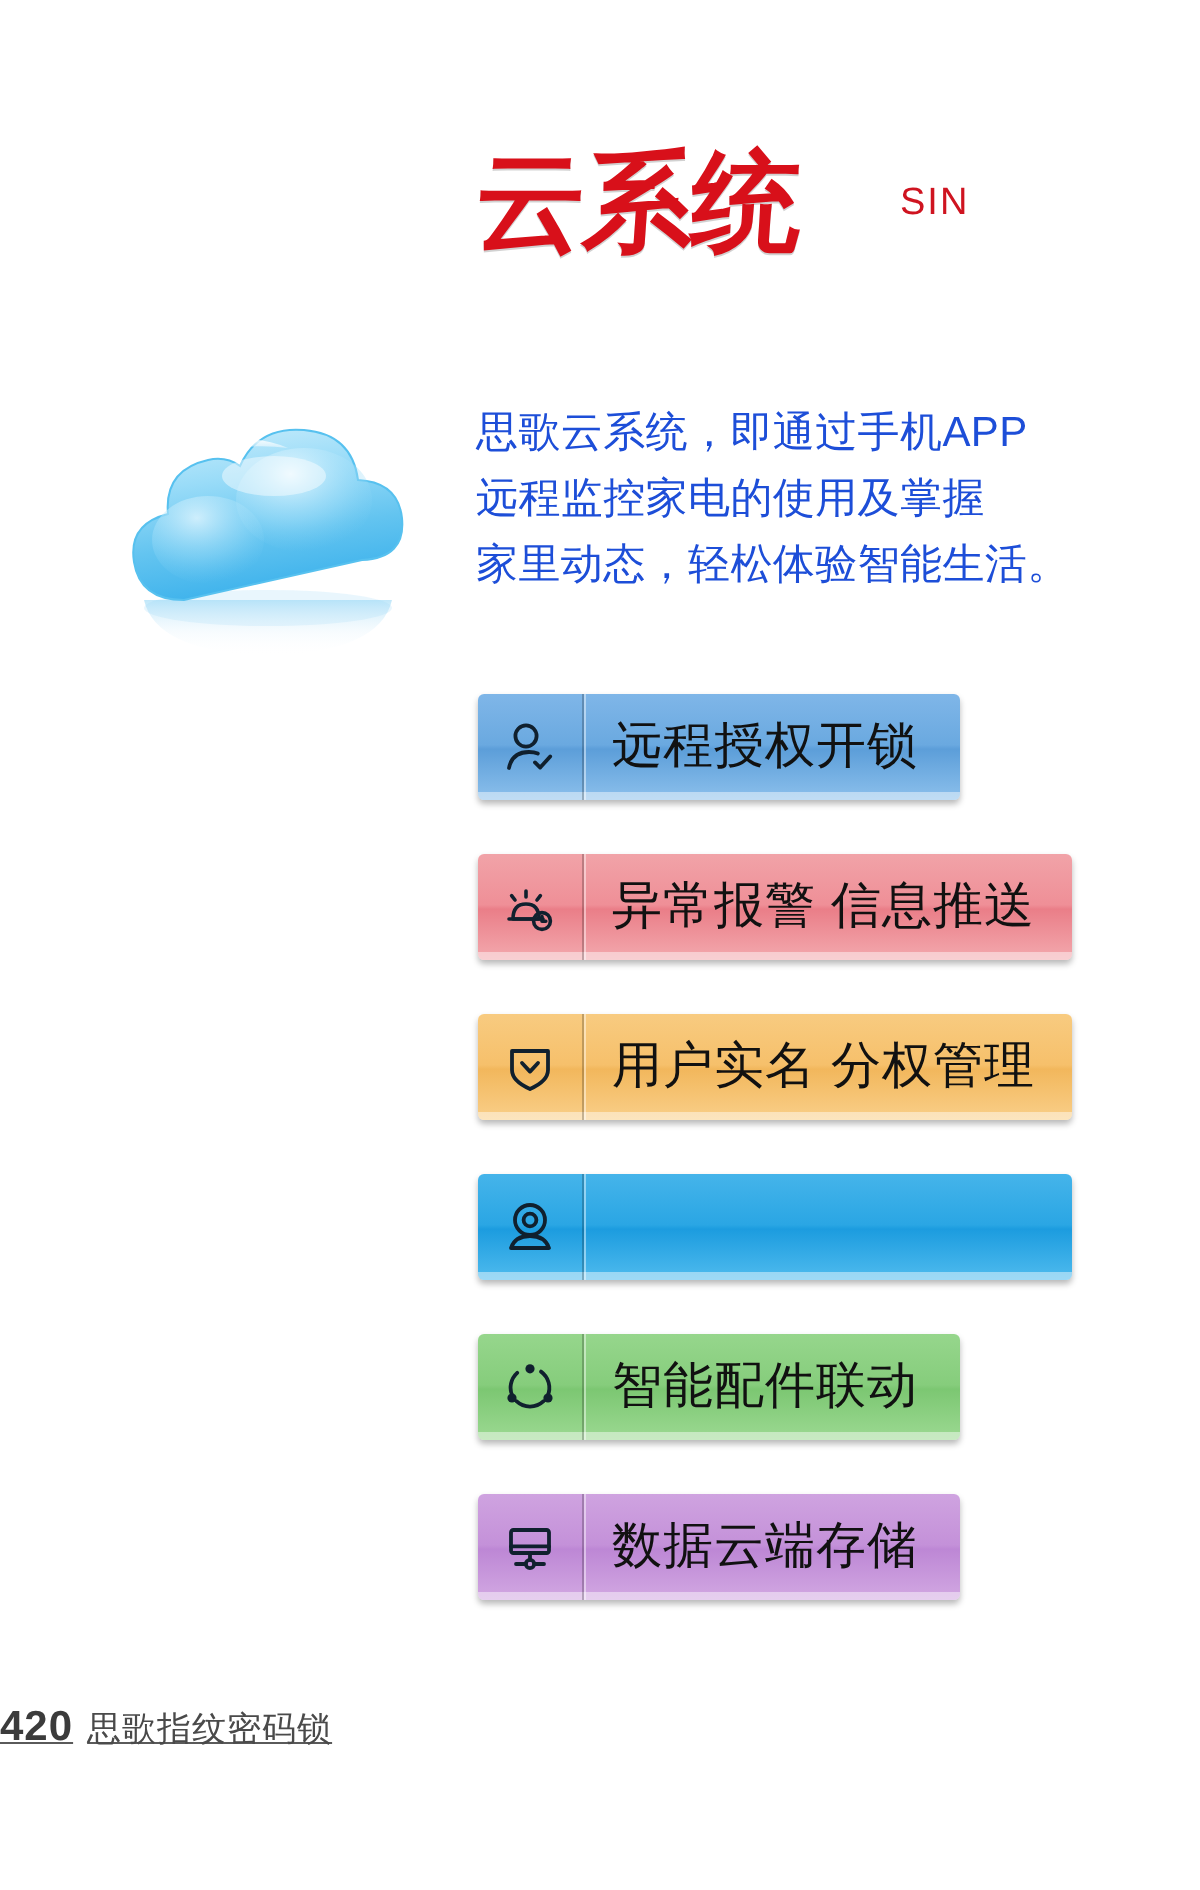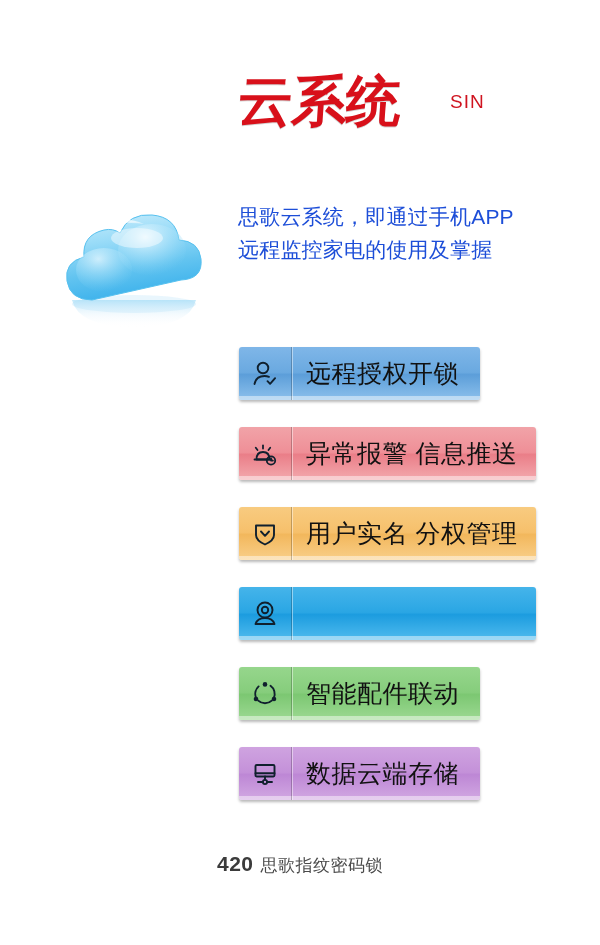--- a/index.html
+++ b/index.html
@@ -95,22 +95,23 @@
   .theme-blue     {background:linear-gradient(180deg,#7fb6e8 0%,#6aa9e0 48%,#5c9ed9 52%,#8cc0ec 100%);}
   .theme-pink     {background:linear-gradient(180deg,#f1a3a8 0%,#ef8f97 48%,#ea7e88 52%,#f3a9ae 100%);}
   .theme-orange   {background:linear-gradient(180deg,#f8cb80 0%,#f6c06b 48%,#f2b75c 52%,#f9cf89 100%);}
   .theme-cyan     {background:linear-gradient(180deg,#45b4ea 0%,#2aa6e4 48%,#1c9cdf 52%,#4fbbee 100%);}
   .theme-green    {background:linear-gradient(180deg,#96d68c 0%,#86cd7c 48%,#7cc772 52%,#9cd992 100%);}
   .theme-purple   {background:linear-gradient(180deg,#cfa3e0 0%,#c491d9 48%,#bd87d5 52%,#d2a8e2 100%);}
 
   
   .footer{
     position:absolute;left:0;top:852px;width:600px;
-    text-align:center;
+    text-align:left;
     color:#5a5a5a;
+    text-decoration:underline;
   }
   .footer-num{
     font-size:21px;font-weight:bold;color:#3b3b3b;
     letter-spacing:0.5px;
   }
   .footer-text{
     font-size:17px;color:#4a4a4a;margin-left:7px;
     letter-spacing:0.5px;
   }
 </style>
@@ -168,20 +169,21 @@
   <div class="header">
     <div class="title-row">
       <span class="title-main">云系统</span>
       <span class="title-sup">SIN</span>
     </div>
   </div>
 
   <div class="desc">
     <div>思歌云系统，即通过手机APP</div>
     <div>远程监控家电的使用及掌握</div>
+    <div>家里动态，轻松体验智能生活。</div>
   </div>
 
   <div class="features">
 
     <div class="bar w-narrow theme-blue">
       <span class="bar-icon">
         <svg width="30" height="30" viewBox="0 0 30 30" fill="none" stroke="#10202e" stroke-width="1.9" stroke-linecap="round" stroke-linejoin="round">
           <circle cx="13" cy="9" r="5.3"></circle>
           <path d="M4.5 25 q1.6 -8 10 -8 q2.6 0 4.4 0.8"></path>
           <path d="M17.5 22.2 l2.6 2.6 l5 -5.6"></path>

